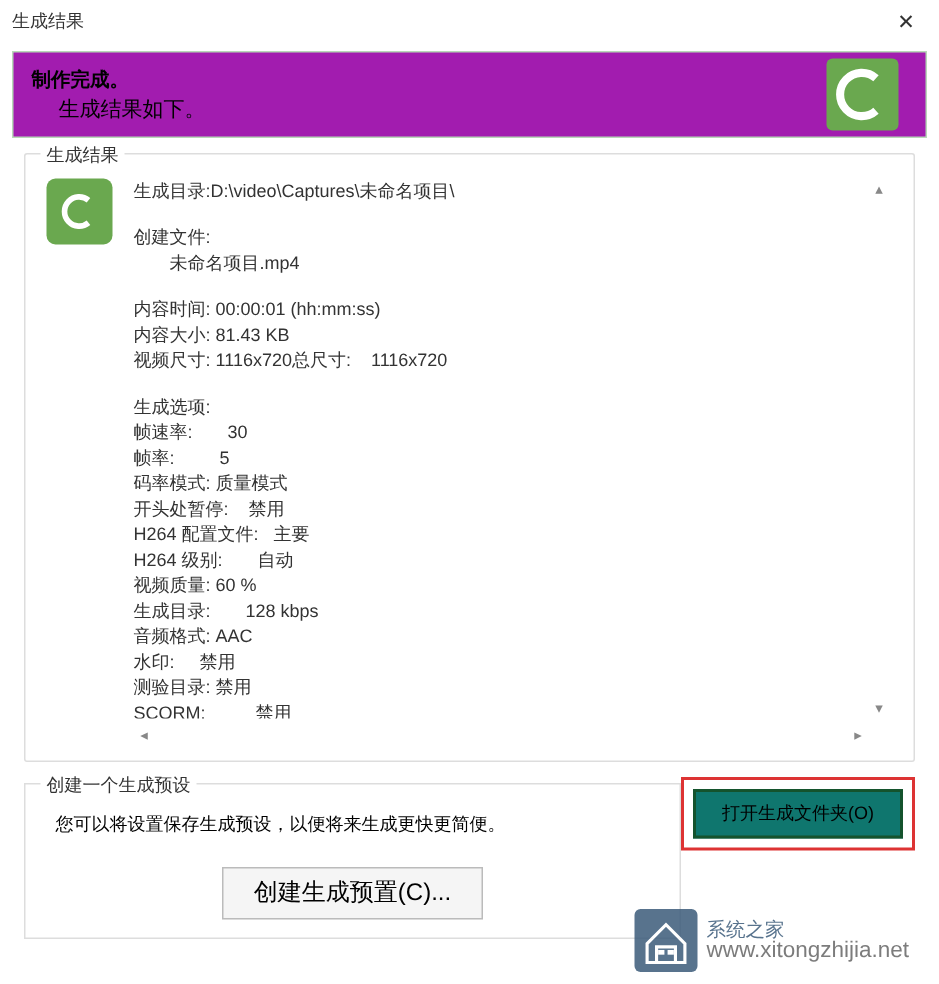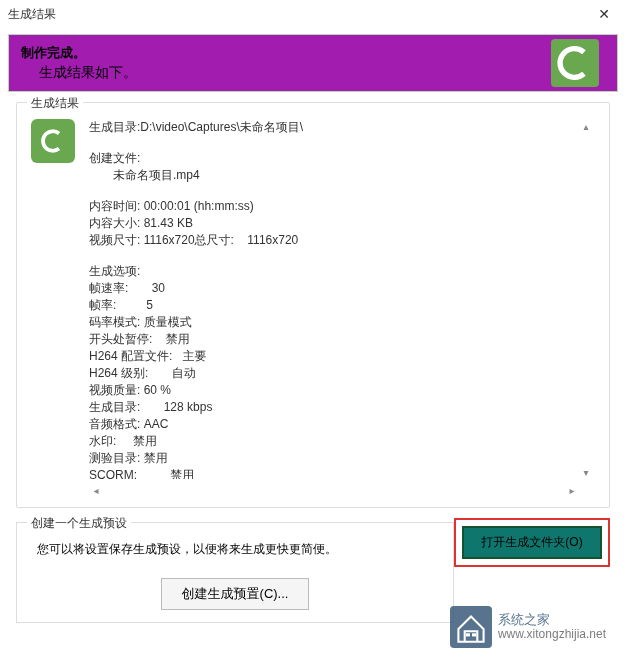--- a/index.html
+++ b/index.html
@@ -118,21 +118,21 @@
       border: 1px solid #ddd;
       padding: 14px 14px 12px 14px;
       position: relative;
     }
     .preset-desc { font-size: 12px; margin-bottom: 20px; margin-top: 4px; padding-left: 6px; }
     .preset-btn-wrap { text-align: center; }
     .btn {
       border: 1px solid #bbb;
       background: #f5f5f5;
       padding: 6px 20px;
-      font-size: 13px;
+      font-size: 16px;
       cursor: pointer;
       min-width: 140px;
     }
     .open-folder-wrap {
       border: 2px solid #d33;
       padding: 6px;
       margin-top: -4px;
     }
     .open-folder-btn {
       border: 2px solid #14532d;
@@ -149,21 +149,21 @@
       opacity: 0.85;
     }
     .watermark-logo .icon {
       width: 42px; height: 42px;
       background: #3b5b7a;
       border-radius: 4px;
       display: flex; align-items: center; justify-content: center;
       margin-right: 6px;
     }
     .watermark-logo .txt { color: #3b5b7a; font-size: 13px; line-height: 14px; }
-    .watermark-logo .txt .small { font-size: 12px; color: #666; }
+    .watermark-logo .txt .small { font-size: 15px; color: #666; }
   </style>
 </head>
 <body>
 
 <div class="titlebar">
   <span class="title">生成结果</span>
   <div class="close">
     <span>✕</span>
   </div>
 </div>

